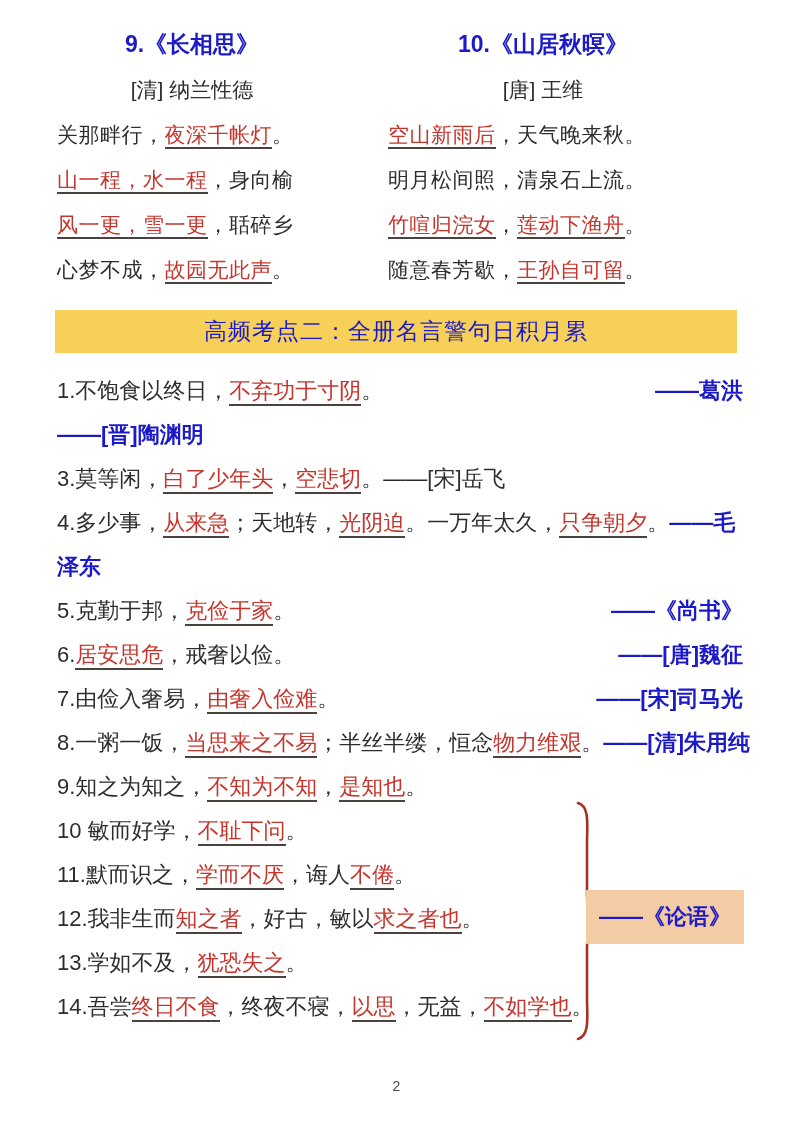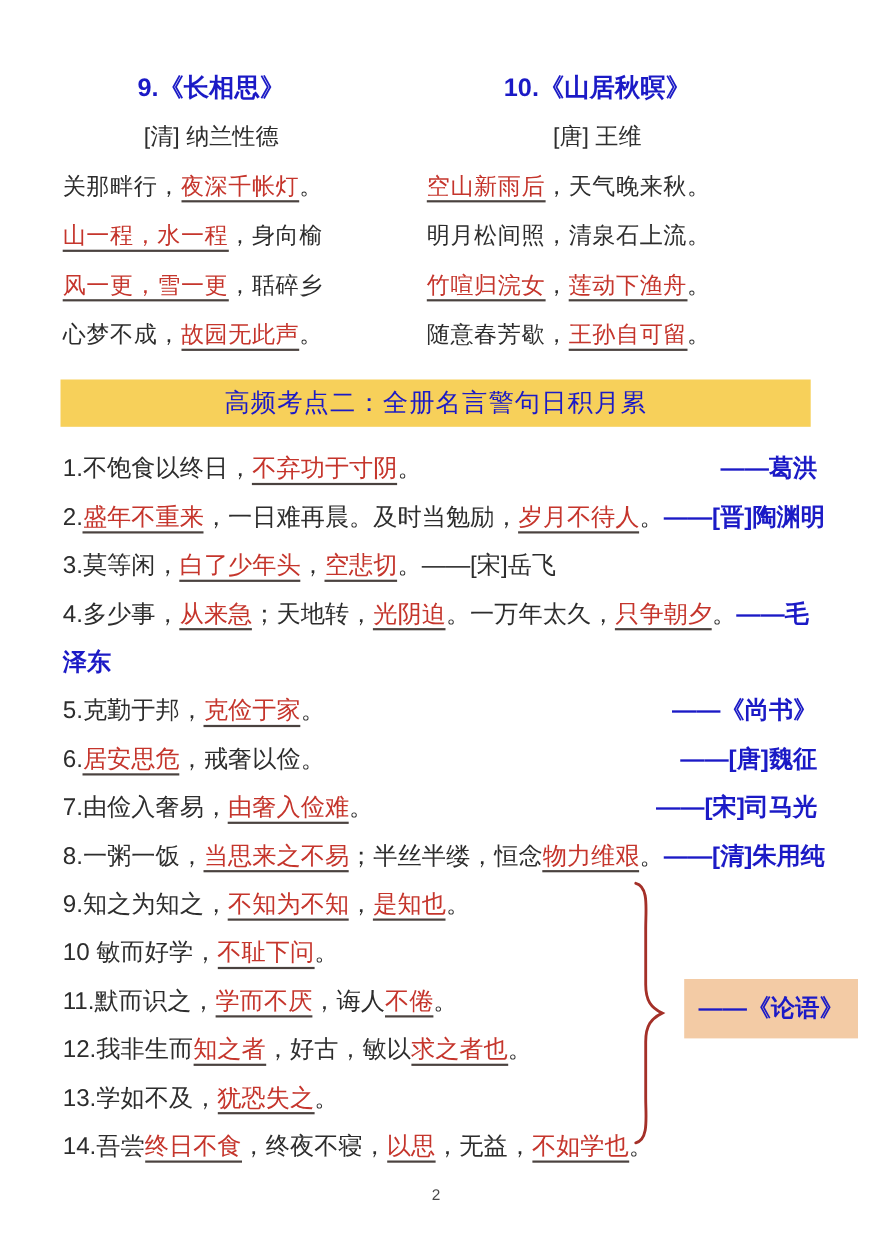--- a/index.html
+++ b/index.html
@@ -6,21 +6,21 @@
     --red:#c5352c; --blue:#1b1ac6; --banner:#f7d05a; --label:#f3cba5;
     --brace:#a43028; --ink:#2d2d2d; --uline:#4a423f;
   }
   html,body{margin:0;padding:0;background:#e9e9e9;}
   .page{
     position:relative; width:793px; height:1122px; background:#ffffff;
     margin:0 auto; overflow:hidden;
     font-family:"Liberation Sans", sans-serif; color:var(--ink);
   }
   
-  .poems{display:flex; padding-top:57px; padding-left:57px;}
+  .poems{display:flex; padding-top:22px; padding-left:57px;}
   .poem{display:block;}
   .poem-left{width:270px;}
   .poem-right{width:310px; margin-left:61px;}
   .poem-title{
     margin:0; font-size:23px; font-weight:bold; color:var(--blue);
     text-align:center; height:45px; line-height:45px;
   }
   .poem-author{
     font-size:21px; color:var(--ink); text-align:center;
     height:45px; line-height:45px;
@@ -38,21 +38,21 @@
   .q-flex{display:flex; justify-content:space-between; align-items:flex-end;}
   .q-flex .q-text{white-space:nowrap;}
   .q-attr{color:var(--blue); font-weight:bold; white-space:nowrap;}
   .seg-n{color:var(--ink);}
   .seg-ru{color:var(--red); border-bottom:2px solid var(--uline); padding-bottom:1px;}
   .seg-b{color:var(--blue); font-weight:bold;}
   
   .brace{position:absolute; left:570px; top:800px; width:36px; height:242px;}
   .brace path{stroke:var(--brace); stroke-width:2.6; fill:none; stroke-linecap:round;}
   .lunyu{
-    position:absolute; left:622px; top:890px; width:158px; height:54px;
+    position:absolute; left:586px; top:890px; width:158px; height:54px;
     background:var(--label); display:flex; align-items:center; justify-content:center;
   }
   .lunyu span{color:var(--blue); font-weight:bold; font-size:22px; white-space:nowrap;}
   
   .page-num{
     position:absolute; bottom:28px; left:0; width:100%;
     text-align:center; font-size:14px; color:#4a4a4a;
   }
 </style>
 </head>
@@ -84,21 +84,20 @@
   </div>
 
   <div class="banner">高频考点二：全册名言警句日积月累</div>
 
   <div class="quotes" id="quotes">
       <div class="q-row q-flex">
         <span class="q-text"><span class="seg-n">1.不饱食以终日，</span><span class="seg-ru">不弃功于寸阴</span><span class="seg-n">。</span></span>
         <span class="q-attr">——葛洪</span>
       </div>
       <div class="q-row q-flex">
-        <span class="q-text"><span class="seg-n">2.</span><span class="seg-ru">盛年不重来</span><span class="seg-n">，一日难再晨。及时当勉励，</span><span class="seg-ru">岁月不待人</span><span class="seg-n">。</span></span>
         <span class="q-attr">——[晋]陶渊明</span>
       </div>
       <div class="q-row"><span class="q-text"><span class="seg-n">3.莫等闲，</span><span class="seg-ru">白了少年头</span><span class="seg-n">，</span><span class="seg-ru">空悲切</span><span class="seg-n">。</span><span class="seg-n">——[宋]岳飞</span></span></div>
       <div class="q-row"><span class="q-text"><span class="seg-n">4.多少事，</span><span class="seg-ru">从来急</span><span class="seg-n">；天地转，</span><span class="seg-ru">光阴迫</span><span class="seg-n">。一万年太久，</span><span class="seg-ru">只争朝夕</span><span class="seg-n">。</span><span class="seg-b">——毛泽东</span></span></div>
       <div class="q-row q-flex">
         <span class="q-text"><span class="seg-n">5.克勤于邦，</span><span class="seg-ru">克俭于家</span><span class="seg-n">。</span></span>
         <span class="q-attr">——《尚书》</span>
       </div>
       <div class="q-row q-flex">
         <span class="q-text"><span class="seg-n">6.</span><span class="seg-ru">居安思危</span><span class="seg-n">，戒奢以俭。</span></span>

